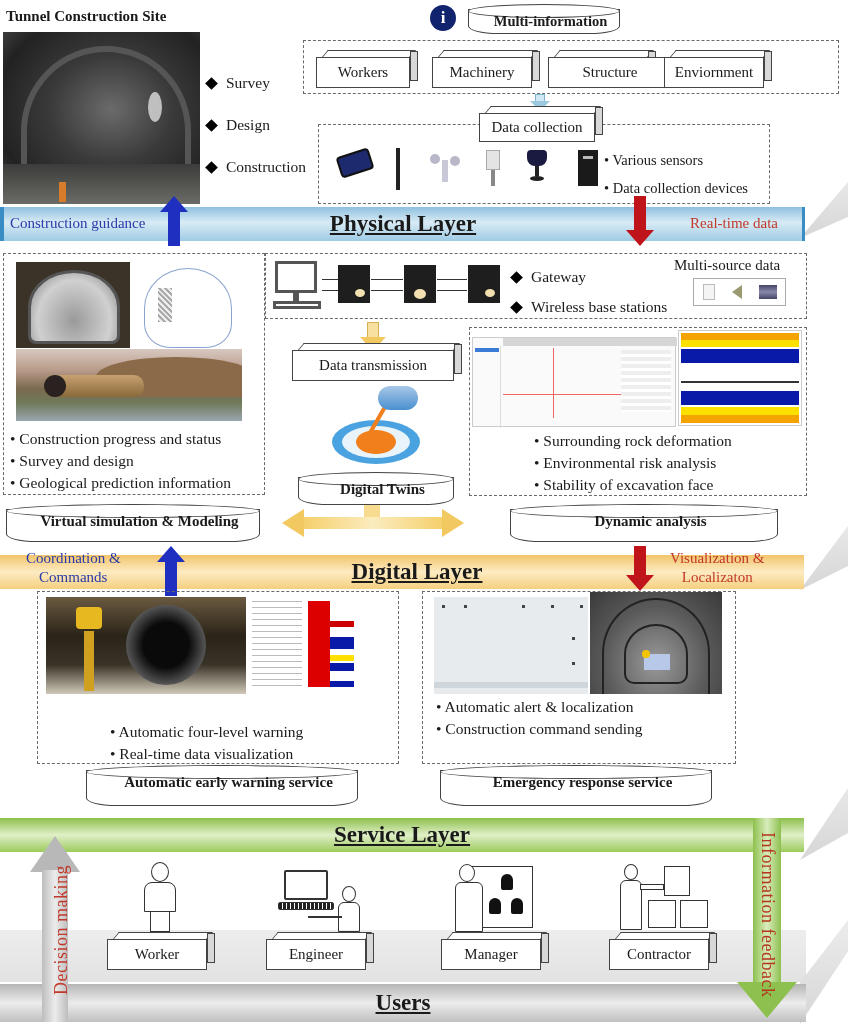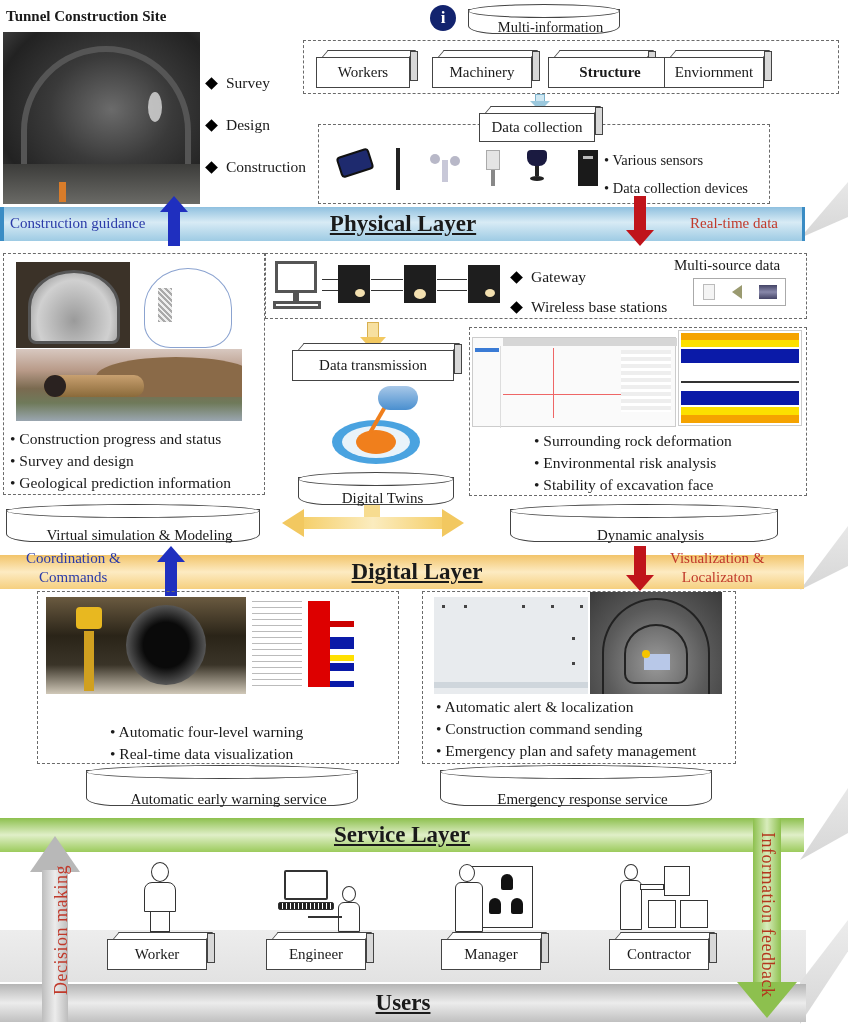--- a/index.html
+++ b/index.html
@@ -11,21 +11,21 @@
 
   
   .box3d { position: absolute; }
   .box3d .front { position: absolute; left: 0; bottom: 0; border: 1px solid #444; background: #fff;
     display: flex; align-items: center; justify-content: center; font-size: 15px; }
   .box3d .top { position: absolute; left: 0; top: 0; border: 1px solid #444; border-bottom: none; background: #fff; transform-origin: bottom left; }
   .box3d .side { position: absolute; top: 0; right: 0; border: 1px solid #444; background: #d8d8d8; }
 
   
   .cyl { position: absolute; border: 1px solid #444; background: #fff; border-radius: 0 0 30px 30px / 0 0 8px 8px;
-    display: flex; align-items: flex-end; justify-content: center; font-weight: normal; font-size: 15px; padding-left: 13px; }
+    display: flex; align-items: flex-start; justify-content: center; font-weight: bold; font-size: 15px; padding-left: 13px; }
   .cyl::before { content: ""; position: absolute; left: -1px; right: -1px; top: -6px; height: 12px; border: 1px solid #444; border-radius: 50%; background: #fff; }
   .cyl span { position: relative; top: 3px; }
 
   
   .band { position: absolute; left: 0; height: 34px; display: flex; align-items: center; }
   .band-title { position: absolute; left: 0; right: 0; text-align: center; font-weight: bold; font-size: 23px; text-decoration: underline; }
   .slope { position: absolute; background: linear-gradient(180deg,#ececec,#d6d6d6); }
   .bullet-list { list-style: none; font-size: 15.5px; line-height: 22px; }
   .bullet-list li::before { content: "• "; }
   .diamond-list { list-style: none; font-size: 15.5px; }
@@ -75,21 +75,21 @@
   <div class="front" style="width:94px;height:31px;">Workers</div>
 </div>
 <div class="box3d" style="left:432px;top:50px;width:108px;height:38px;">
   <div class="top" style="left:6px;top:0;width:94px;height:7px;transform:skewX(-40deg);"></div>
   <div class="side" style="top:1px;width:8px;height:30px;"></div>
   <div class="front" style="width:100px;height:31px;">Machinery</div>
 </div>
 <div class="box3d" style="left:548px;top:50px;width:108px;height:38px;">
   <div class="top" style="left:6px;top:0;width:94px;height:7px;transform:skewX(-40deg);"></div>
   <div class="side" style="top:1px;width:8px;height:30px;"></div>
-  <div class="front" style="width:124px;height:31px;font-weight:bold;">Structure</div>
+  <div class="front" style="width:124px;height:31px;">Structure</div>
 </div>
 <div class="box3d" style="left:664px;top:50px;width:108px;height:38px;">
   <div class="top" style="left:6px;top:0;width:94px;height:7px;transform:skewX(-40deg);"></div>
   <div class="side" style="top:1px;width:8px;height:30px;"></div>
   <div class="front" style="width:100px;height:31px;">Enviornment</div>
 </div>
 
 <div class="abs" style="left:530px;top:94px;width:20px;height:18px;">
   <div style="position:absolute;left:5px;top:0;width:10px;height:8px;background:#cfe8f3;border:1px solid #7fb3cc;border-bottom:none;"></div>
   <div style="position:absolute;left:0;top:7px;width:0;height:0;border-left:10px solid transparent;border-right:10px solid transparent;border-top:10px solid #9cc9de;"></div>
@@ -313,21 +313,20 @@
 </div>
 <div class="abs" style="left:590px;top:592px;width:132px;height:102px;background:radial-gradient(ellipse at 50% 70%,#9a9a9a,#5a5a5a 55%,#3a3a3a);overflow:hidden;">
   <div style="position:absolute;left:12px;top:6px;width:108px;height:110px;border-radius:50% 50% 10px 10px;border:2px solid #222;"></div>
   <div style="position:absolute;left:34px;top:32px;width:64px;height:60px;border-radius:50% 50% 10px 10px;border:2px solid #222;"></div>
   <div style="position:absolute;left:54px;top:62px;width:26px;height:16px;background:#b8c8e8;"></div>
   <div style="position:absolute;left:52px;top:58px;width:8px;height:8px;border-radius:50%;background:#f5c400;"></div>
 </div>
 <ul class="bullet-list abs" style="left:436px;top:696px;">
   <li>Automatic alert &amp; localization</li>
   <li>Construction command sending</li>
-  <li>Emergency plan and safety management</li>
 </ul>
 <div class="cyl" style="left:440px;top:770px;width:272px;height:36px;">
   <span>Emergency response service</span>
 </div>
 
 <div class="slope" style="left:800px;top:770px;width:48px;height:90px;clip-path:polygon(0 100%,100% 20%,100% 70%,0 100%);"></div>
 <div class="band" style="top:818px;width:804px;height:34px;background:linear-gradient(180deg,#8dc04e 0%,#e0efc8 50%,#9ccb5c 100%);">
   <div class="band-title">Service Layer</div>
 </div>
 

